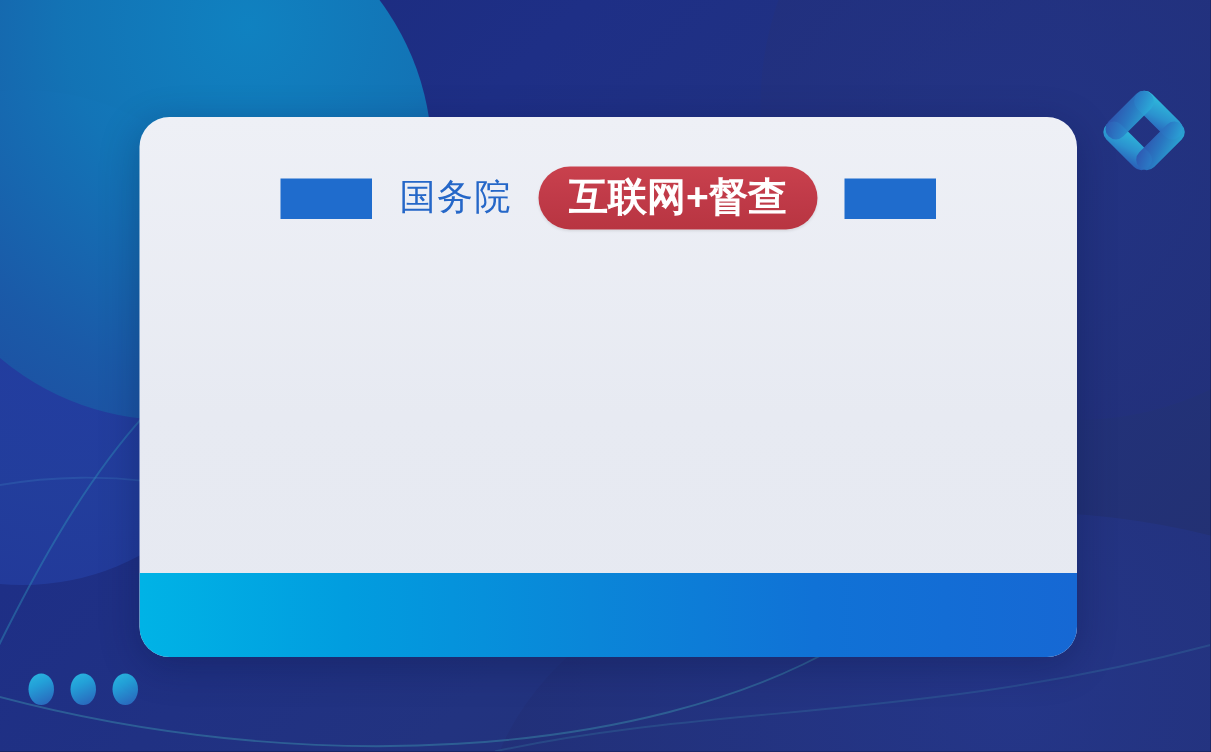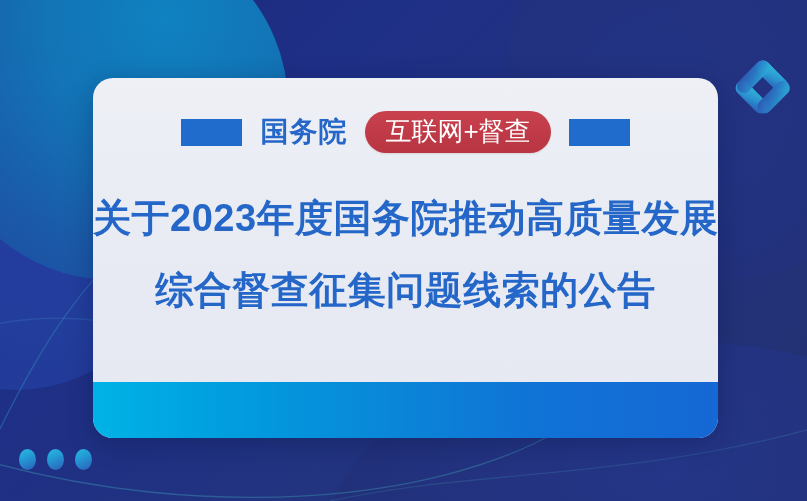--- a/index.html
+++ b/index.html
@@ -126,33 +126,33 @@
     align-items: center;
     justify-content: center;
     gap: 18px;
   }
   .blue-block {
     width: 61px;
     height: 27px;
     background: #1f6ccd;
   }
   .header-word {
-    font-size: 28px;
-    font-weight: bold;
+    font-size: 24px;
+    font-weight: normal;
     color: #2567c8;
     letter-spacing: 1px;
     line-height: 1;
     white-space: nowrap;
     text-align: right;
   }
   .red-pill {
     background: linear-gradient(180deg, #c9414d 0%, #c03a48 50%, #b83541 100%);
     color: #ffffff;
     font-size: 26px;
-    font-weight: normal;
+    font-weight: bold;
     border-radius: 22px;
     padding: 7px 20px 9px 20px;
     line-height: 1;
     letter-spacing: 0px;
     white-space: nowrap;
     box-shadow: 0 1px 2px rgba(0,0,0,0.10);
     text-align: right;
   }
 
   
@@ -223,22 +223,18 @@
   <div class="card">
     <div class="card-body">
 
       <div class="header-row">
         <span class="blue-block"></span>
         <span class="header-word">国务院</span>
         <span class="red-pill">互联网+督查</span>
         <span class="blue-block"></span>
       </div>
 
-      <div class="title-block">
-        <div class="title-line">关于2023年度国务院推动高质量发展</div>
-        <div class="title-line">综合督查征集问题线索的公告</div>
-      </div>
 
     </div>
     <div class="card-footer-bar"></div>
   </div>
 
 </div>
 
 </body></html>

